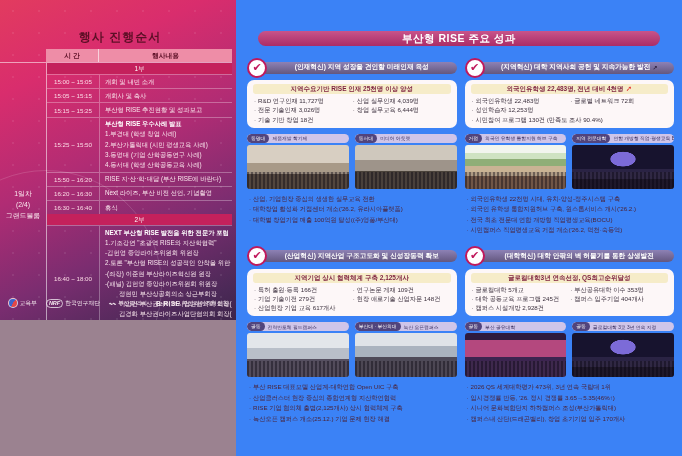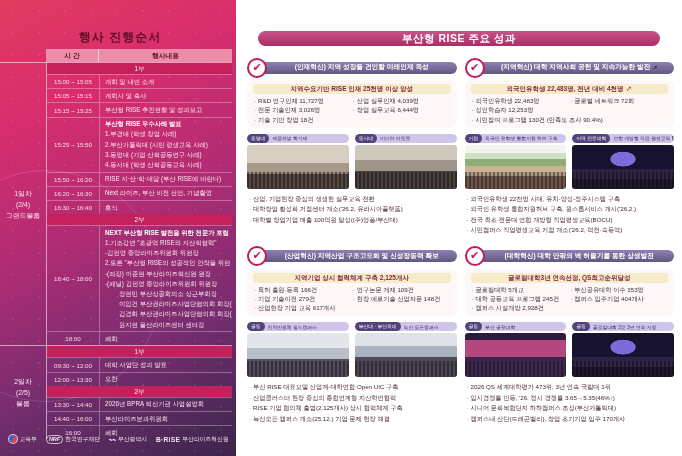--- a/index.html
+++ b/index.html
@@ -1,20 +1,20 @@
 <!DOCTYPE html>
 <html><head>
 <meta charset="utf-8">
 <style>
   html,body{margin:0;padding:0;background:#9b8290;}
   #stage{position:relative;width:682px;height:456px;overflow:hidden;
          font-family:"Liberation Sans","DejaVu Sans",sans-serif;
          -webkit-font-smoothing:antialiased;}
   
-  .poster{position:absolute;left:0;top:0;width:236px;height:456px;
+  .poster{position:absolute;left:0;top:0;width:236px;height:320px;
           background:linear-gradient(155deg,#e23b5f 0%,#d92d6d 22%,#b02c74 48%,#7a2d70 72%,#4b2957 92%,#3d2449 100%);
           overflow:hidden;}
   .poster::before{content:"";position:absolute;inset:0;
           background-image:radial-gradient(circle,rgba(255,255,255,.28) 1px,transparent 1.3px);
           background-size:26px 22px;opacity:.28;}
   .poster::after{content:"";position:absolute;left:-70px;top:170px;width:230px;height:230px;
           border:1px solid rgba(255,255,255,.14);border-radius:50%;}
   .poster-title{position:relative;text-align:center;margin-top:29px;margin-left:20px;width:200px;
           font-size:12px;font-weight:bold;color:#5c0f26;letter-spacing:1px;z-index:2;}
   .sched{position:absolute;left:0;top:49px;width:232px;z-index:2;font-size:6.3px;}
@@ -35,21 +35,21 @@
   .line.bold{font-weight:bold;color:#ffffff;}
   .line.ind{padding-left:14px;}
   .footer-logos{position:absolute;left:0;bottom:12px;width:236px;display:flex;align-items:center;
         justify-content:center;gap:9px;z-index:2;color:#f4e9ee;font-size:5.8px;}
   .logo-item{display:flex;align-items:center;gap:2px;}
   .moe-dot{width:8px;height:8px;border-radius:50%;background:conic-gradient(from 40deg,#e04747 0 170deg,#3f62c9 170deg 360deg);border:1px solid rgba(255,255,255,.7);}
   .logo-mark{font-weight:bold;font-style:italic;font-size:5.5px;border:1px solid rgba(255,255,255,.7);border-radius:5px;padding:0 2px;line-height:7px;}
   .logo-mark.brise{font-style:normal;border:none;font-size:6.6px;letter-spacing:.3px;padding:0;}
   .busan-mark{font-size:7px;line-height:7px;}
   
-  .panel{position:absolute;left:236px;top:0;right:0;height:456px;background:#ffffff;}
+  .panel{position:absolute;left:236px;top:0;right:0;height:456px;background:#3b82f6;}
   .panel-title{margin:31px auto 0;width:402px;height:15px;border-radius:8px;
         background:linear-gradient(180deg,#c8548a,#ab2d66);
         color:#fff;font-size:10.5px;font-weight:bold;letter-spacing:.5px;
         display:flex;align-items:center;justify-content:center;}
   .quads{position:absolute;left:11px;right:8px;top:60px;display:grid;
          grid-template-columns:1fr 1fr;column-gap:8px;row-gap:13px;}
   .quad{min-width:0;}
   .q-header{display:flex;align-items:center;margin-bottom:5px;height:15px;}
   .check{width:16px;height:16px;border-radius:50%;background:#fff;border:2px solid #c0195c;
          box-shadow:inset 0 0 0 2px #fff;color:#c0195c;font-weight:bold;font-size:11px;line-height:14px;

